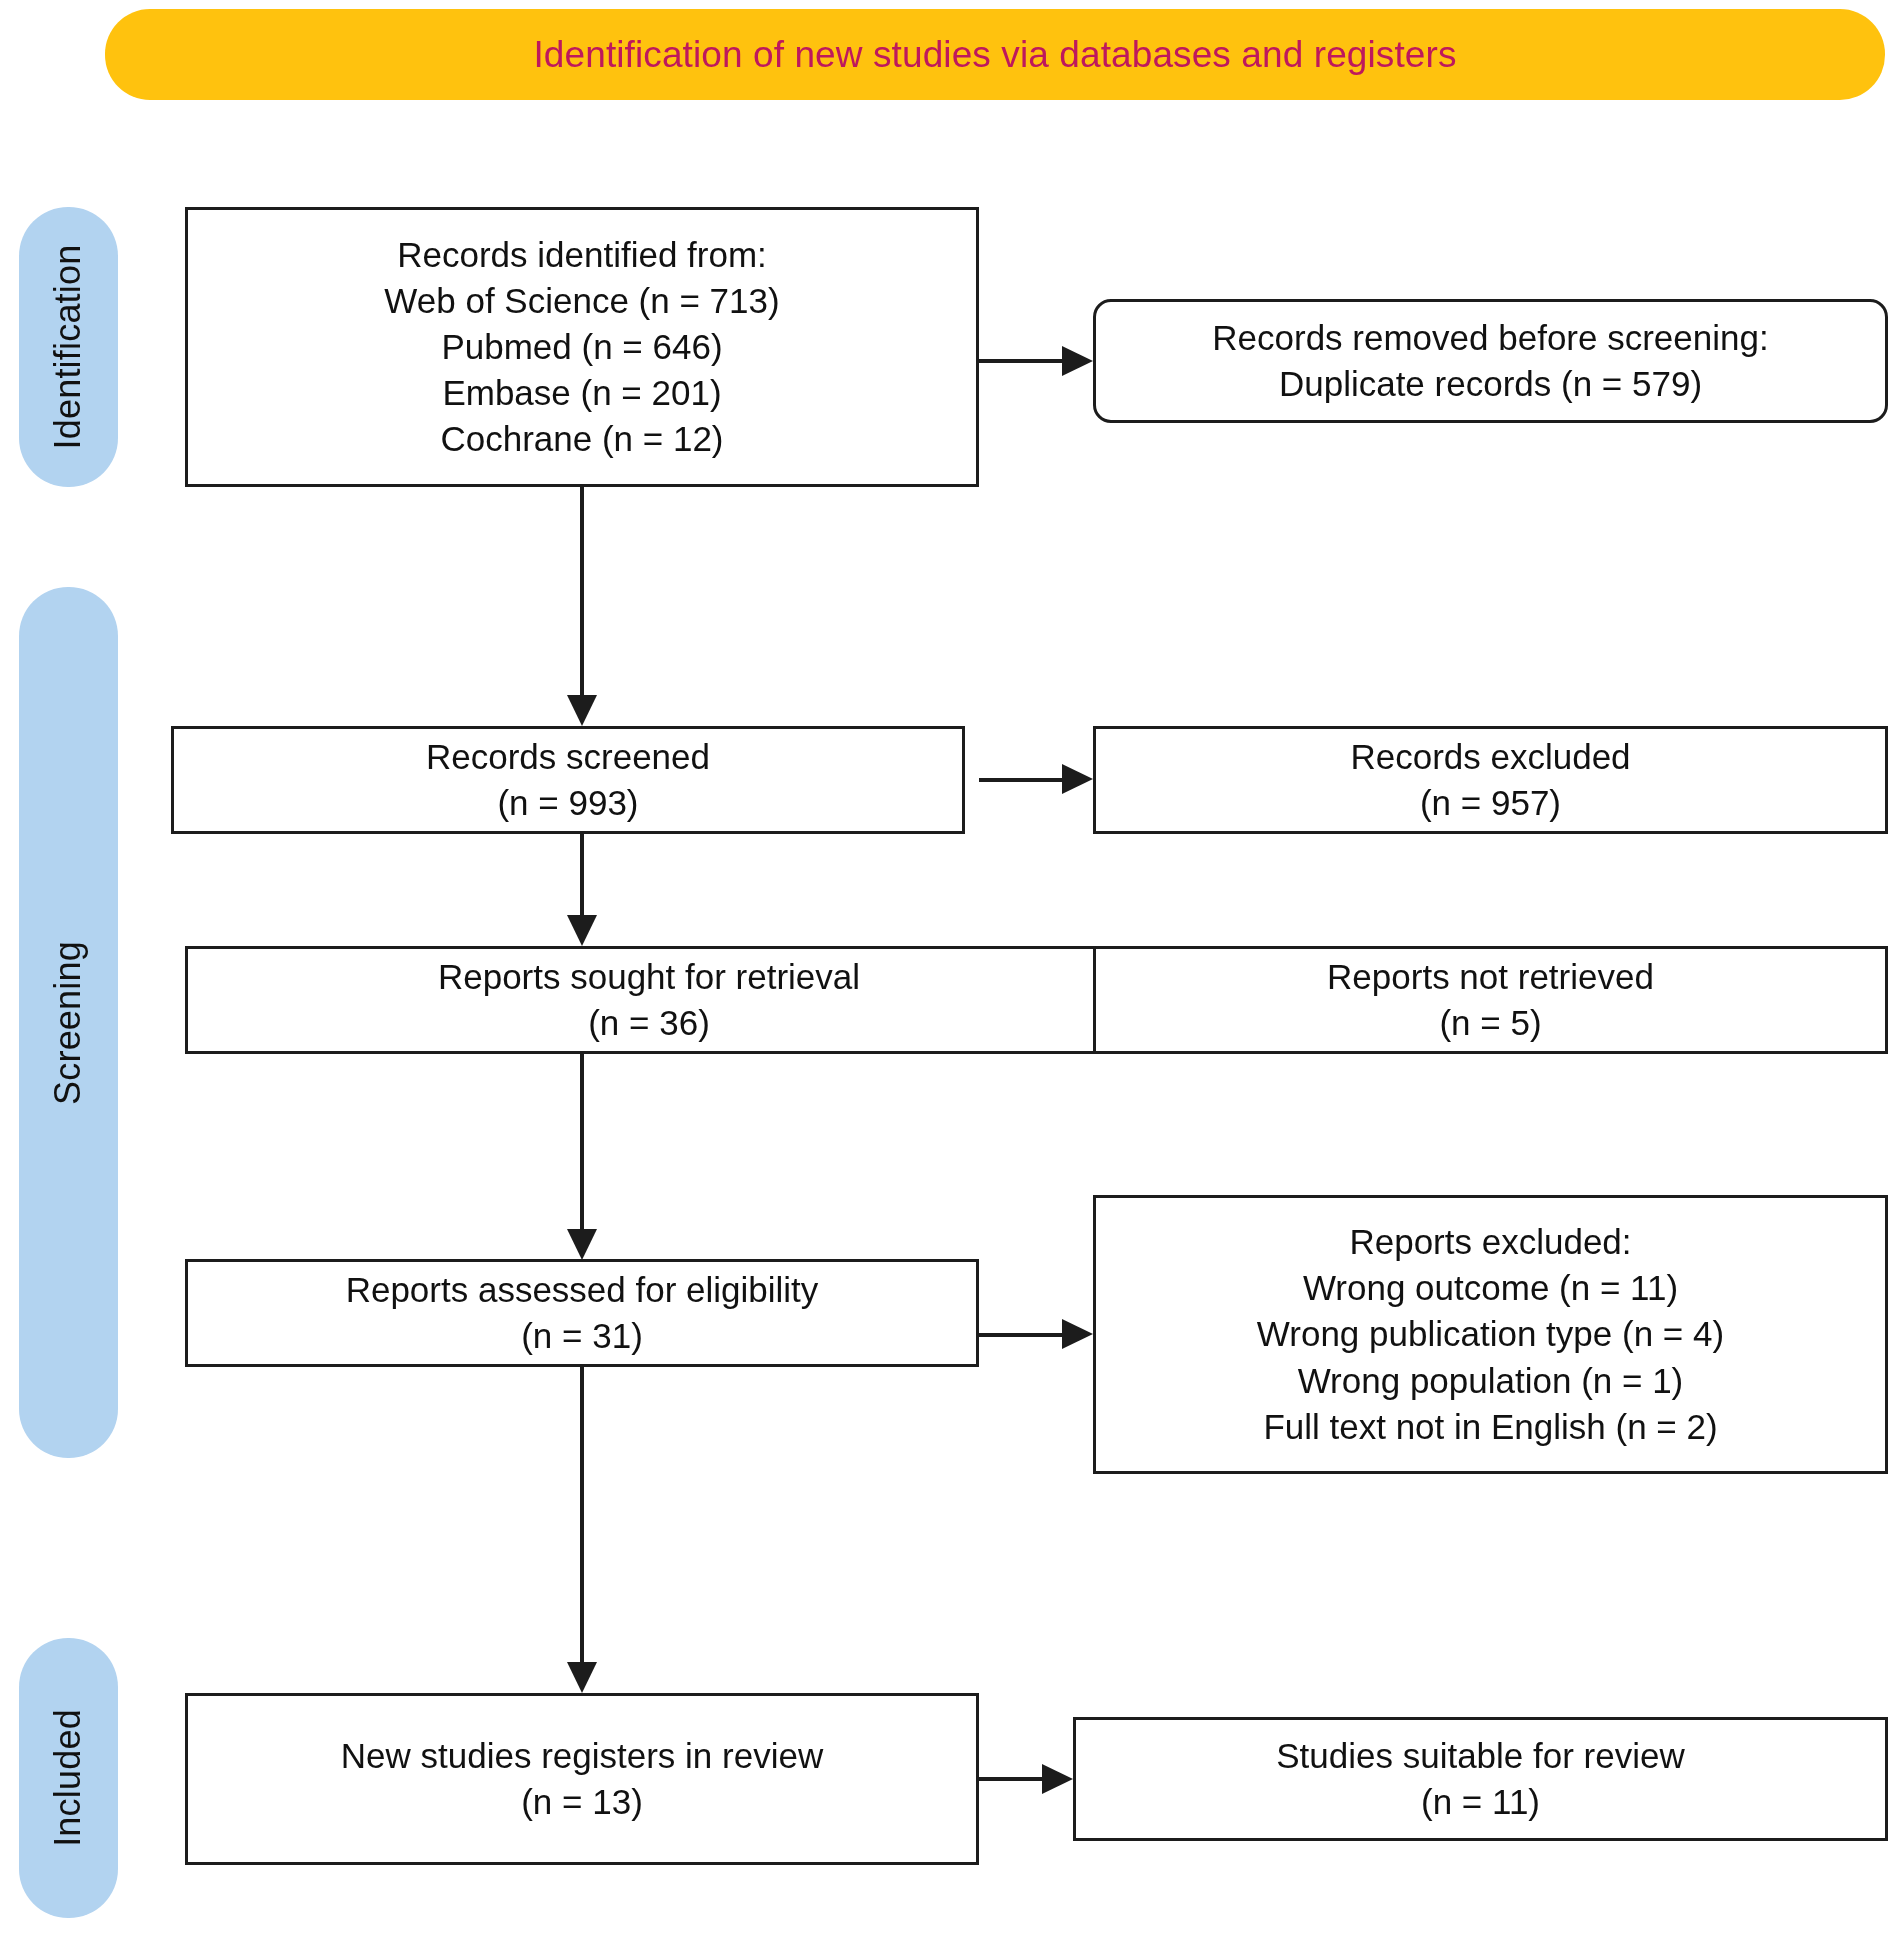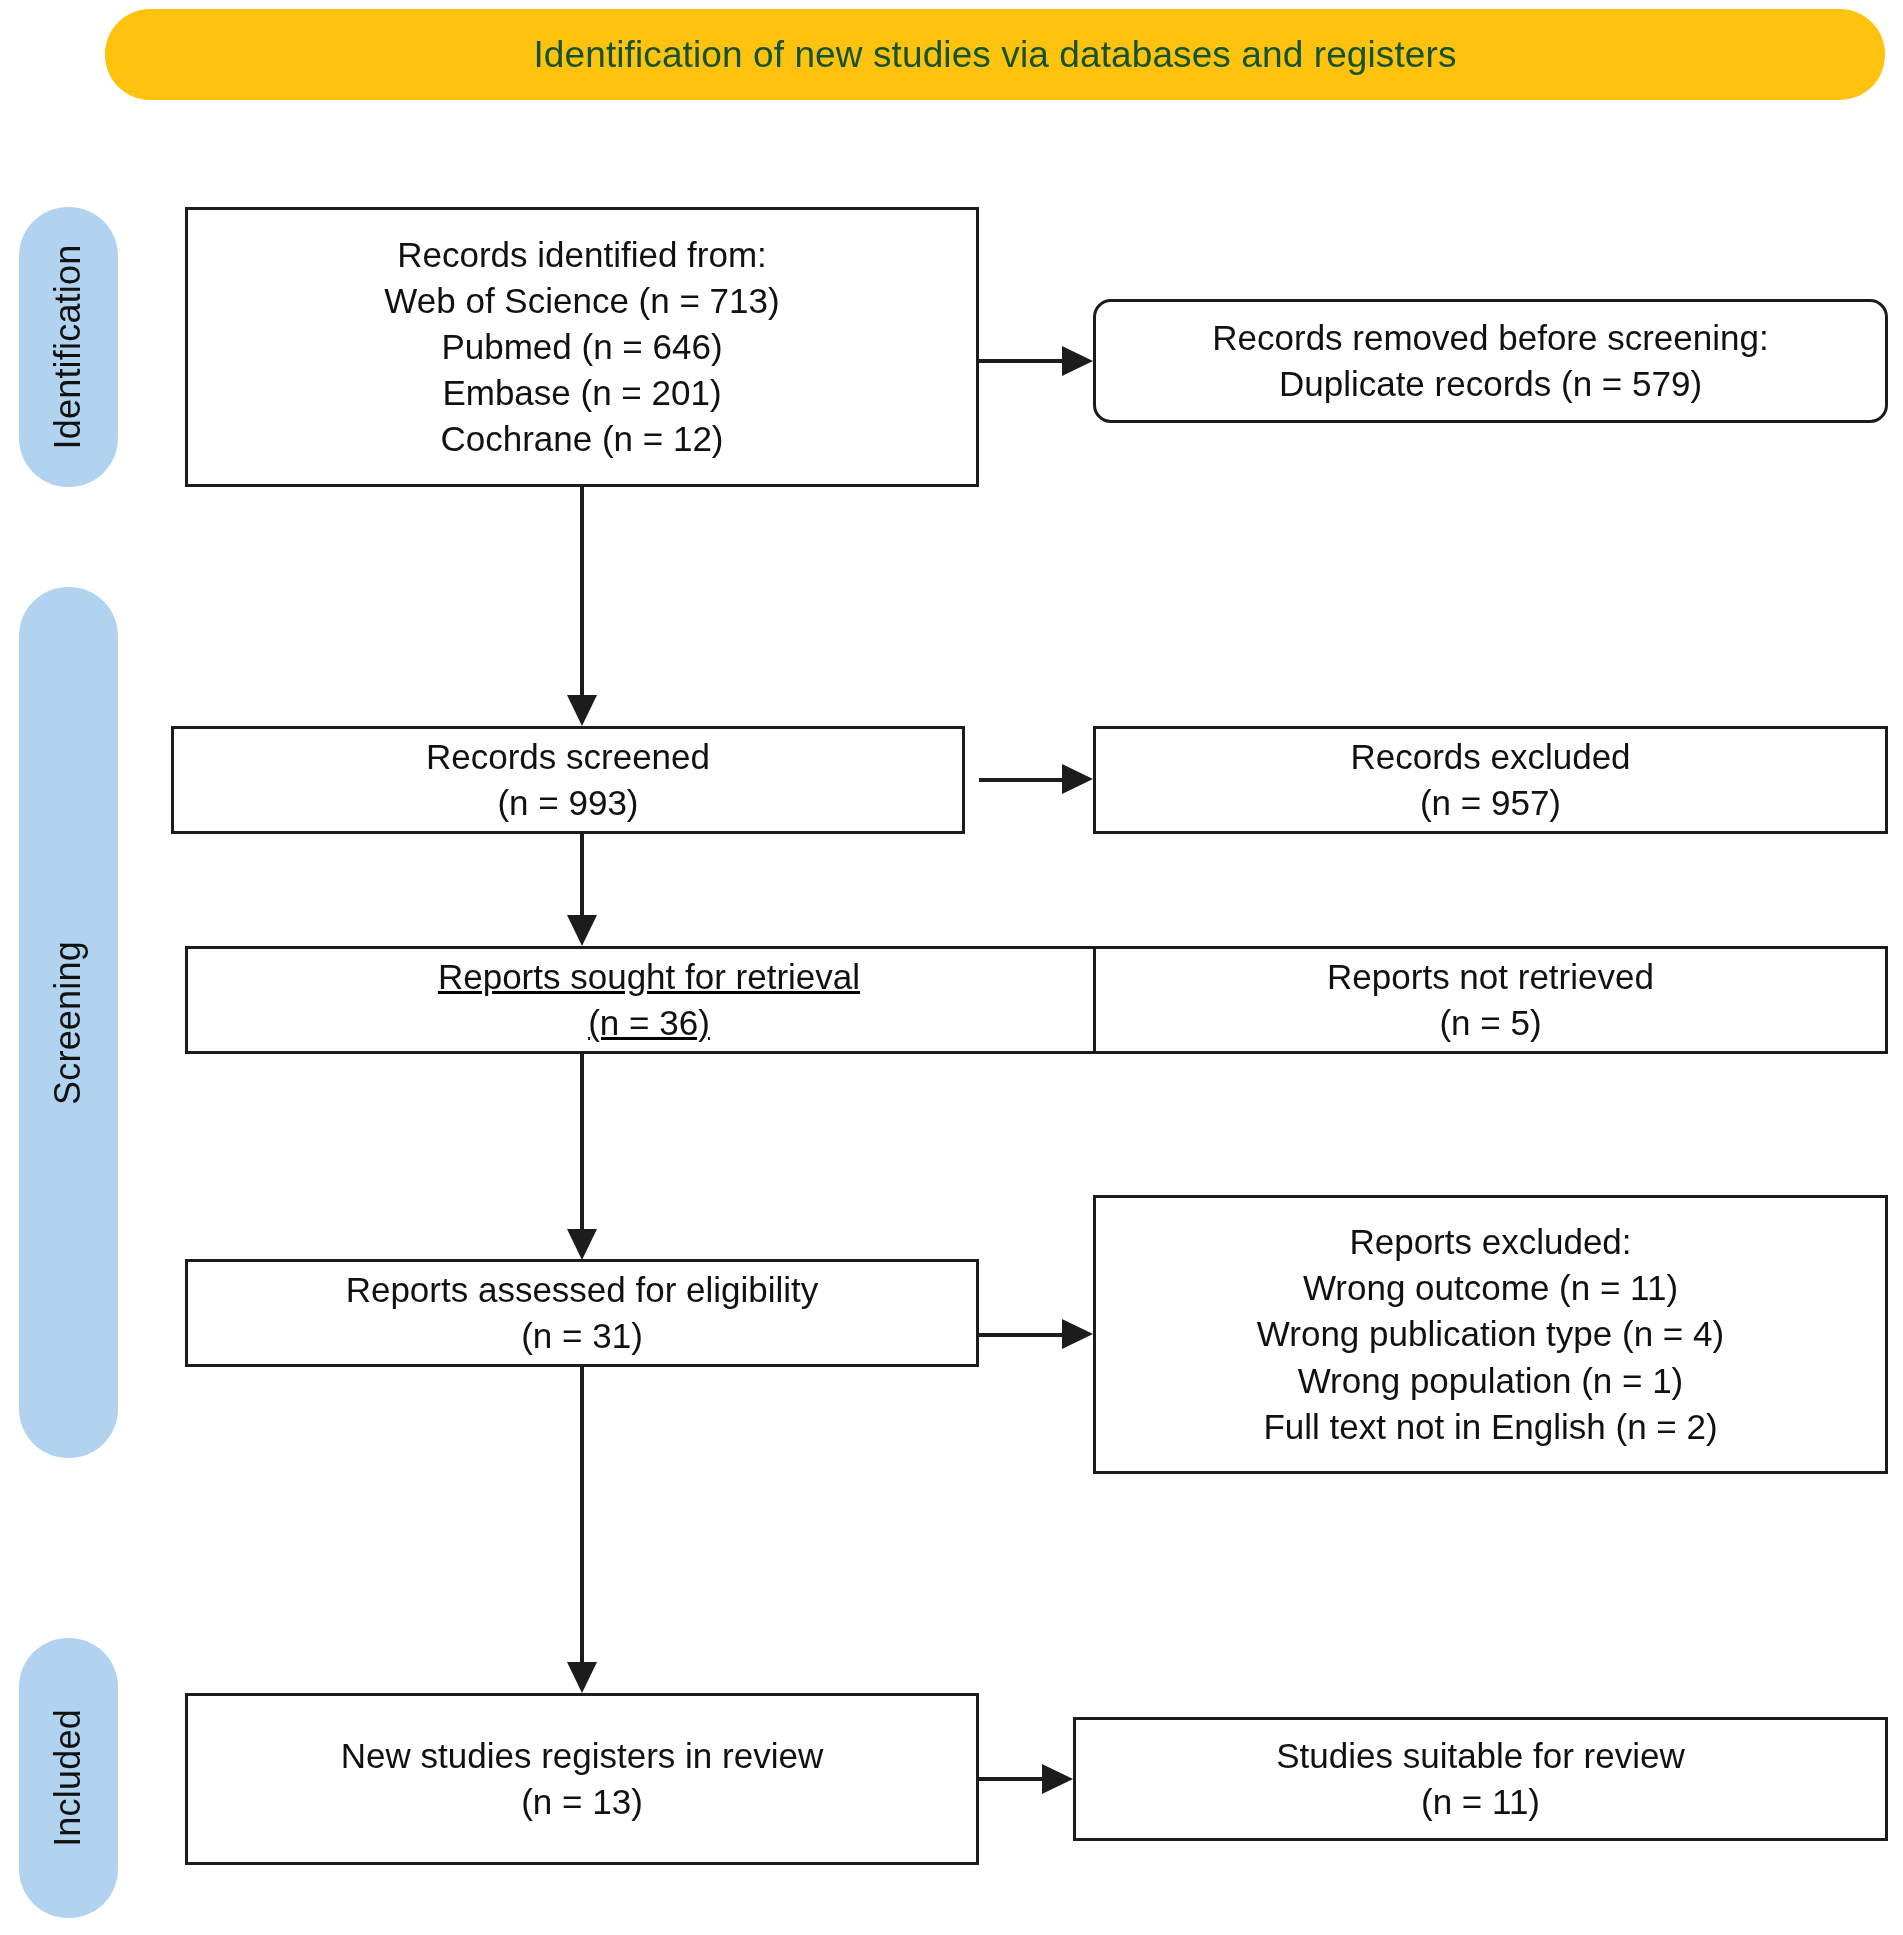--- a/index.html
+++ b/index.html
@@ -28,21 +28,21 @@
     height: 91px;
     background: #FFC20E;
     border-radius: 45px;
     display: flex;
     align-items: center;
     justify-content: center;
   }
   .banner-text {
     font-size: 37px;
     font-weight: 400;
-    color: #14532d;
+    color: #be185d;
     letter-spacing: 0.1px;
     white-space: nowrap;
   }
 
   
   .stage-rail {
     position: absolute;
     left: 18.7px;
     width: 99px;
     background: #B2D3F0;
@@ -78,21 +78,21 @@
     font-size: 35px;
     line-height: 1.32;
     color: #111111;
     text-align: center;
     white-space: nowrap;
   }
 
   
   #box-identified      { left: 185px; top: 207px;  width: 794px; height: 280px; }
   #box-screened        { left: 171px; top: 726px; width: 794px; height: 108px; }
-  #box-sought          { left: 185px; top: 946px; width: 928px; height: 108px; text-decoration: underline; }
+  #box-sought          { left: 185px; top: 946px; width: 928px; height: 108px; }
   #box-assessed        { left: 185px; top: 1259px; width: 794px; height: 108px; }
   #box-included        { left: 185px; top: 1693px; width: 794px; height: 172px; }
 
   
   #box-removed         { left: 1093px; top: 299px;  width: 795px; height: 124px; border-radius: 18px; }
   #box-excluded-recs   { left: 1093px; top: 726px; width: 795px; height: 108px; }
   #box-not-retrieved   { left: 1093px; top: 946px; width: 795px; height: 108px; }
   #box-reports-excl    { left: 1093px; top: 1195px; width: 795px; height: 279px; }
   #box-suitable        { left: 1073px; top: 1717px; width: 815px; height: 124px; }
   .v-line {

